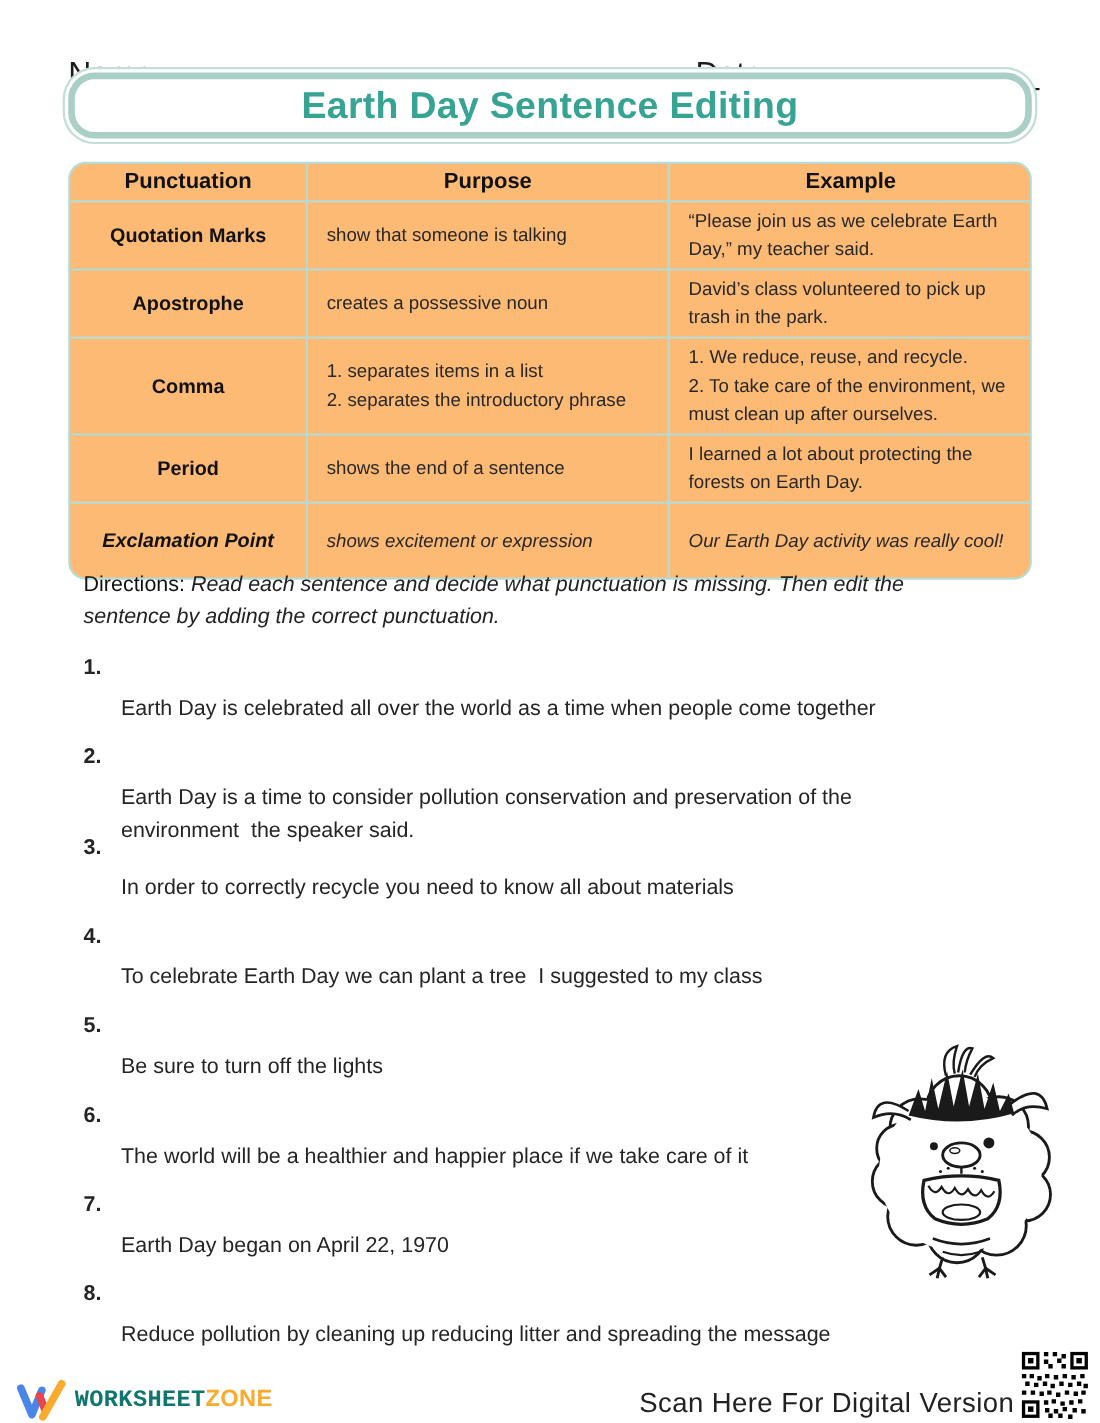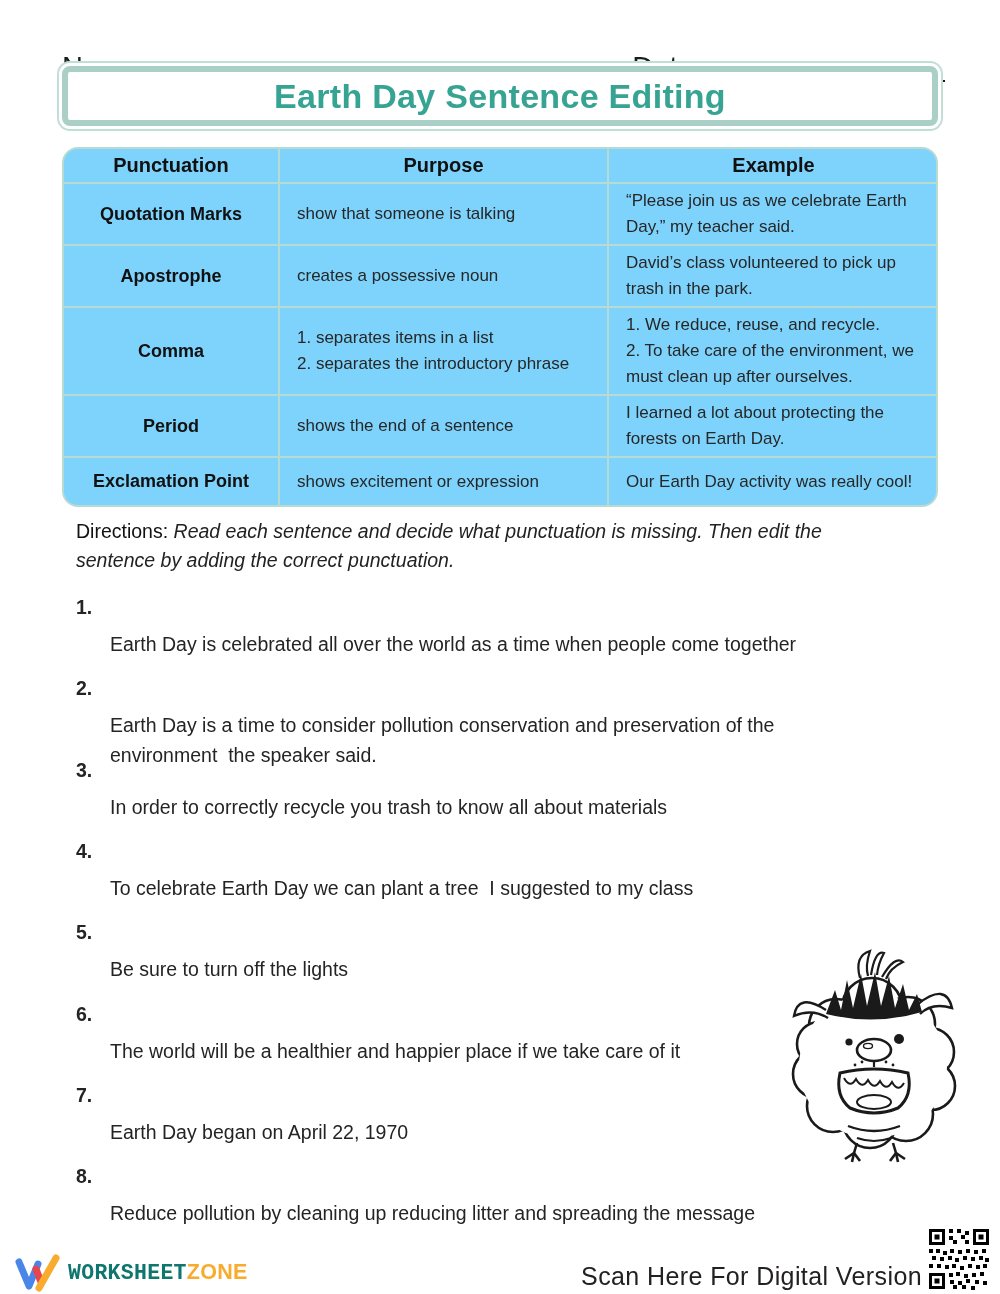--- a/index.html
+++ b/index.html
@@ -16,50 +16,50 @@
   }
   .hdr-label { line-height:30px; }
   .blank { border-bottom:2px solid #161616; height:30px; }
   .name-blank { width:455px; margin-left:10px; }
   .date-label { margin-left:38px;margin-top:36px; }
   .date-blank { width:243px; margin-left:10px; }
 
   
   .title-box {
     position:absolute; top:66px; left:62px; width:876px; height:60px;
-    box-sizing:border-box; border:6px solid #a9cfc7; border-radius:8px;
+    box-sizing:border-box; border:6px solid #a9cfc7; border-radius:24px;
     box-shadow:0 0 0 3px #ffffff, 0 0 0 5px #c2ded7;
     display:flex; align-items:center; justify-content:center; background:#fff;
   }
   .title-text {
     font-size:34px; font-weight:bold; color:#36a393; letter-spacing:0.3px;
   }
 
   
   .table-wrap {
     position:absolute; top:147px; left:62px; width:876px;
     box-sizing:border-box; border:2.5px solid #b7dbd3; border-radius:16px;
-    overflow:hidden; background:#7dd3fc;
+    overflow:hidden; background:#fdba74;
   }
   table.ref { width:100%; border-collapse:collapse; table-layout:fixed; }
   table.ref th, table.ref td {
     border-right:2px solid #b7dbd3; border-bottom:2px solid #b7dbd3;
     vertical-align:middle; box-sizing:border-box;
   }
   table.ref th:last-child, table.ref td:last-child { border-right:none;border-radius:13px; }
   table.ref tr:last-child td { border-bottom:none; }
   .col-p { width:215px; }
   .col-u { width:329px; }
   .col-e { width:330px; }
   table.ref th { height:34px; font-size:20px; color:#111; text-align:center; font-weight:bold; }
   td.punct { text-align:center; font-weight:bold; font-size:18px; color:#111; }
   td.cell  { font-size:17px; line-height:26px; color:#272727; padding:4px 8px 4px 17px; white-space:pre-wrap; }
   tr.r-std  td { height:54px; }
   tr.r-tall td { height:80px; }
-  tr.r-last td { height:48px; }
+  tr.r-last td { height:68px;font-style:italic; }
 
   
   .directions {
     position:absolute; top:517px; left:76px; width:806px;
     font-size:19.5px; line-height:29px; color:#222;
   }
   .dir-label { font-weight:normal; font-style:normal; color:#111; }
   .dir-text  { font-style:italic; }
 
   
@@ -152,21 +152,21 @@
   <div class="sentence" style="top:592px">
     <span class="num">1.</span>
     <span class="stext">Earth Day is celebrated all over the world as a time when people come together</span>
   </div>
   <div class="sentence" style="top:673px">
     <span class="num">2.</span>
     <span class="stext">Earth Day is a time to consider pollution conservation and preservation of the environment  the speaker said.</span>
   </div>
   <div class="sentence" style="top:755px">
     <span class="num">3.</span>
-    <span class="stext">In order to correctly recycle you trash to know all about materials</span>
+    <span class="stext">In order to correctly recycle you need to know all about materials</span>
   </div>
   <div class="sentence" style="top:836px">
     <span class="num">4.</span>
     <span class="stext">To celebrate Earth Day we can plant a tree  I suggested to my class</span>
   </div>
   <div class="sentence" style="top:917px">
     <span class="num">5.</span>
     <span class="stext">Be sure to turn off the lights</span>
   </div>
   <div class="sentence" style="top:999px">

